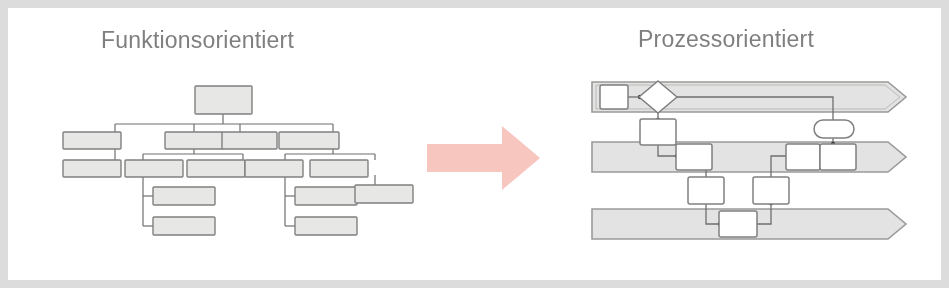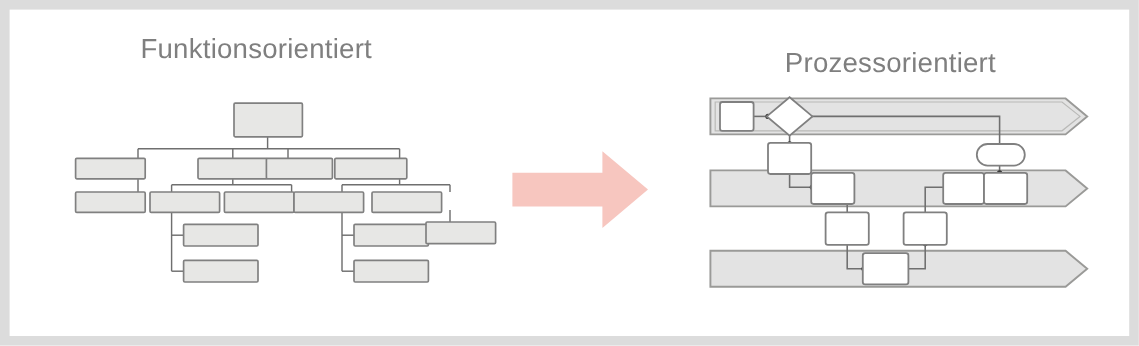--- a/index.html
+++ b/index.html
@@ -31,24 +31,23 @@
   }
 
   
   .panel-title {
     position: absolute;
     font-size: 23px;
     color: #7f7f7f;
     white-space: nowrap;
     letter-spacing: 0.2px;
     font-weight: 400;
-    margin-left: 16px;
   }
   #title-left  { left: 101px; top: 27px; }
-  #title-right { left: 638px; top: 39px; }
+  #title-right { left: 638px; top: 26px; }
 
   
   .big-arrow {
     position: absolute;
     left: 427px;
     top: 126px;
     width: 113px;
     height: 64px;
   }
 

